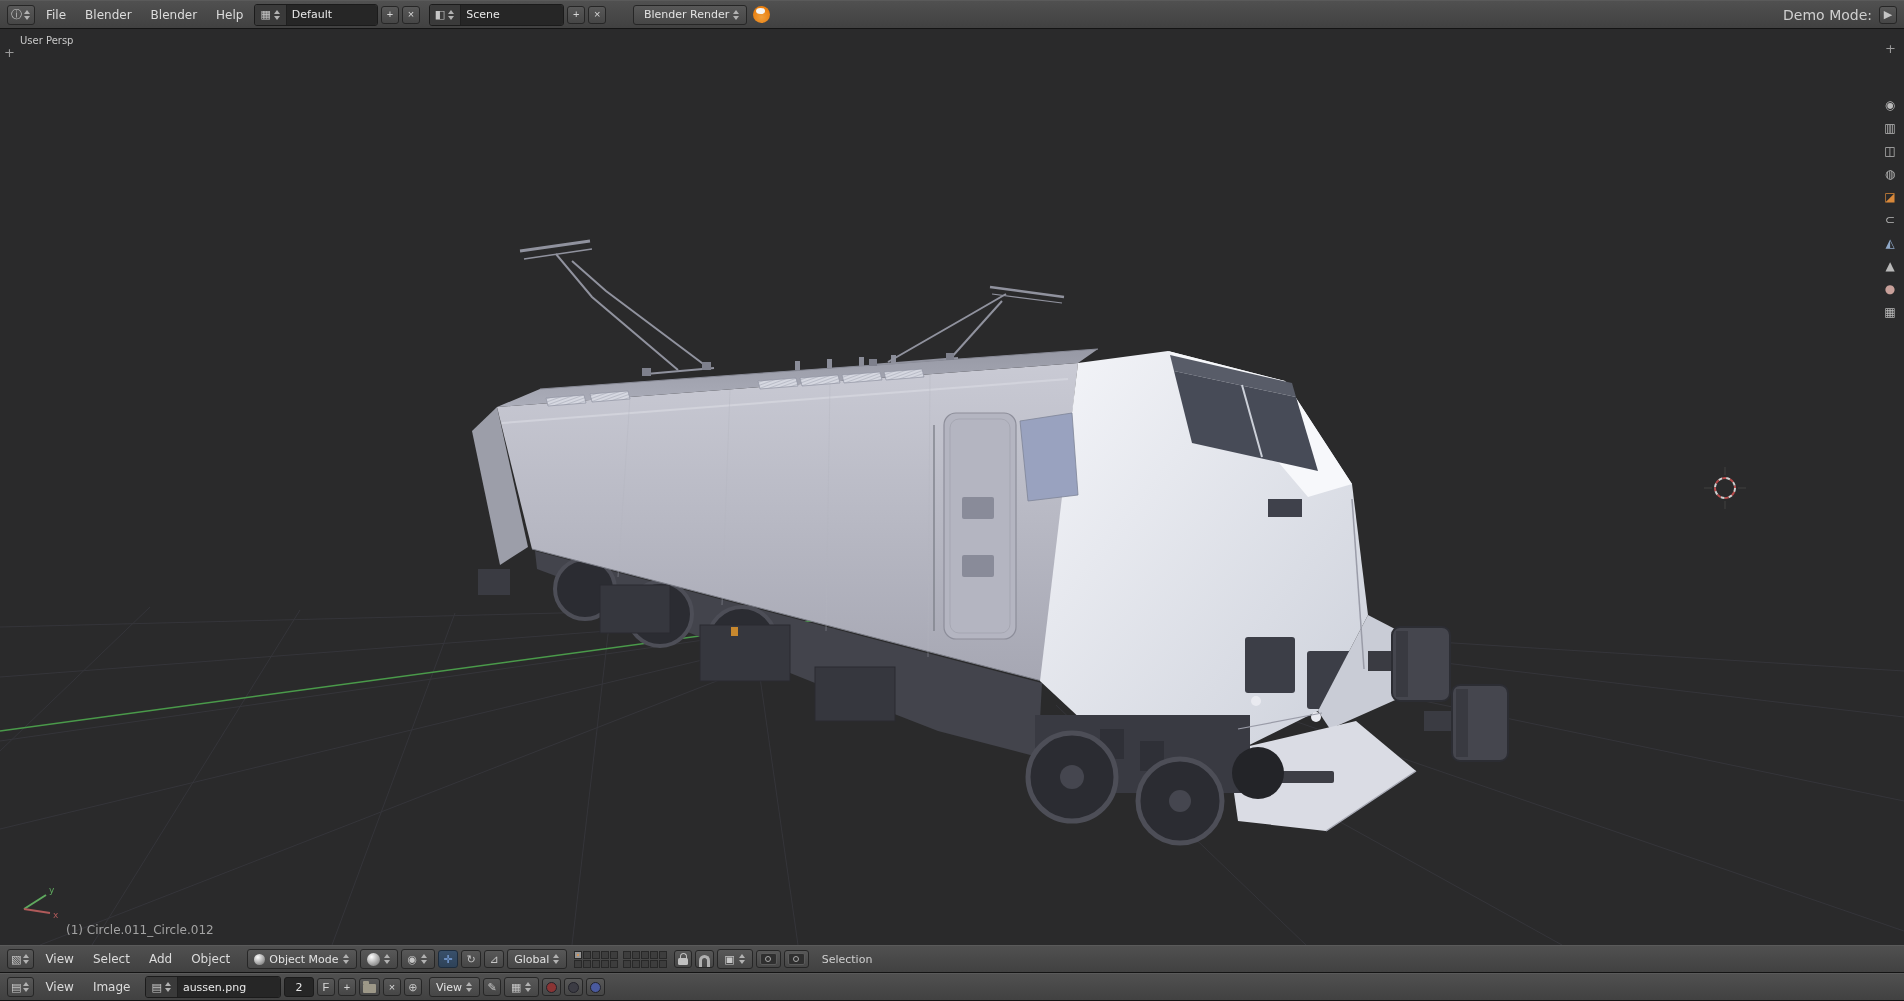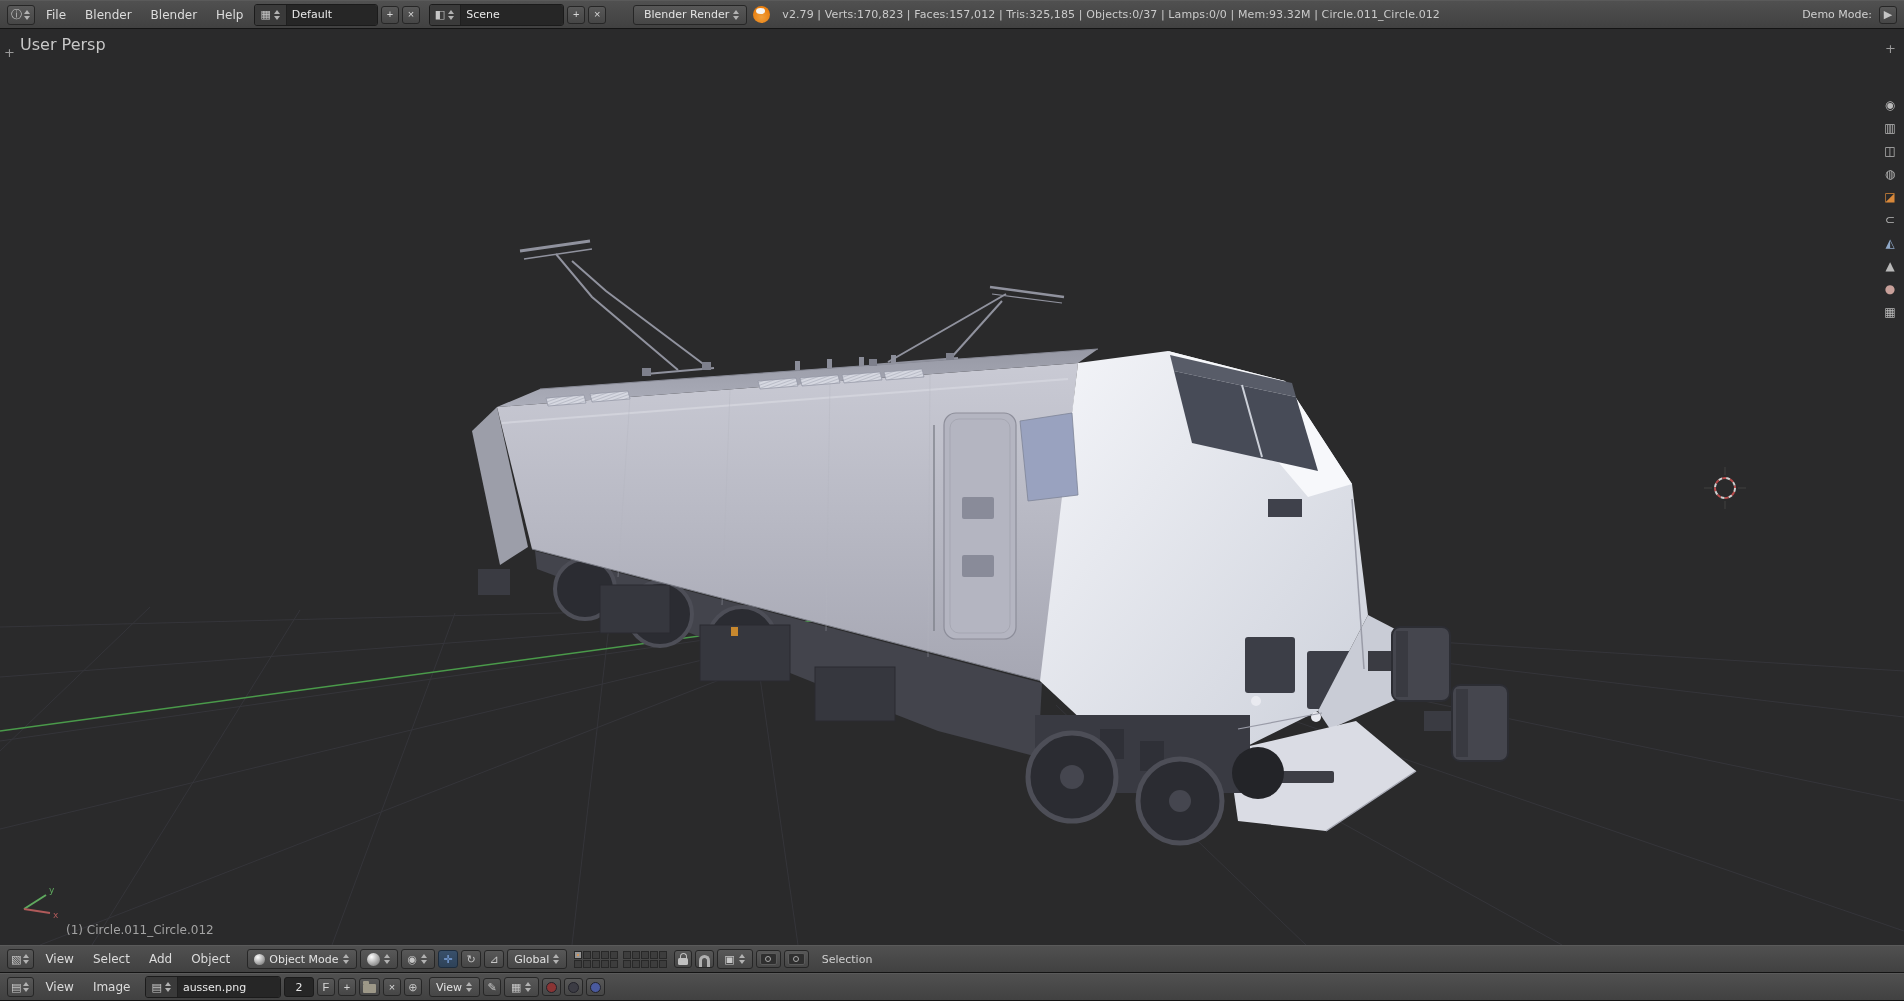--- a/index.html
+++ b/index.html
@@ -11,21 +11,21 @@
     background:linear-gradient(#505050,#414141);border-top:1px solid #5a5a5a;border-bottom:1px solid #141414;
     box-sizing:border-box;font-size:12px;color:#d6d6d6;white-space:nowrap;z-index:5}
   .bar.top{top:0;height:29px}
   .bar.b3d{bottom:28px;height:28px}
   .bar.bimg{bottom:0;height:28px}
   .menu{padding:3px 8px;border-radius:3px;color:#dcdcdc;cursor:default}
   .spacer{flex:1 1 auto}
   .glyph{font-size:11px;line-height:1;color:#c6c6c6;display:inline-block}
   .glyph.blue{color:#7ba2dc}
   .stats{font-size:11px;color:#cbcbcb;margin-left:6px;letter-spacing:.1px}
-  .demo{font-size:11px;color:#cfcfcf;margin-right:4px}
+  .demo{font-size:14px;color:#cfcfcf;margin-right:4px}
   .sel-label{font-size:11px;color:#cfcfcf;margin-left:10px}
 
   .ibtn{display:inline-flex;align-items:center;justify-content:center;gap:2px;height:18px;min-width:18px;
     padding:0 3px;background:linear-gradient(#585858,#464646);border:1px solid #262626;border-radius:3px;
     color:#d8d8d8;font-size:11px;line-height:1;cursor:default}
   .ibtn.man{min-width:20px}
   .ibtn.man.active{background:linear-gradient(#39506b,#2e4258);border-color:#1d2c3d}
   .dd{display:inline-flex;align-items:center;gap:4px;height:18px;padding:0 6px;
     background:linear-gradient(#585858,#464646);border:1px solid #262626;border-radius:3px;font-size:11px;color:#e2e2e2}
   .field{display:inline-flex;align-items:center;height:18px;padding:0 6px;background:#262626;
@@ -63,21 +63,21 @@
 
   .layers{display:inline-flex;gap:5px;margin:0 4px}
   .lgroup{display:grid;grid-template-columns:repeat(5,8px);grid-auto-rows:8px;gap:1px}
   .lcel{background:#3d3d3d;border:1px solid #282828;box-sizing:border-box;position:relative}
   .lcel.on{background:#969696}
   .lcel.dot::after{content:"";position:absolute;left:2px;top:2px;width:2px;height:2px;border-radius:50%;background:#e8913c}
 
   
   .viewport{position:absolute;top:29px;left:0;right:0;bottom:56px;background:#2a2a2b;overflow:hidden}
   .scene-svg{position:absolute;inset:0;width:100%;height:100%;display:block}
-  .vp-label{position:absolute;left:20px;top:6px;font-size:16px;color:#c8c8c8}
+  .vp-label{position:absolute;left:20px;top:6px;font-size:10px;color:#c8c8c8}
   .obj-label{position:absolute;left:66px;bottom:8px;font-size:12px;color:#a3a3a3}
   .gizmo{position:absolute;left:16px;bottom:24px;width:48px;height:48px}
   .expand-left{position:absolute;left:4px;top:16px;color:#9a9a9a;font-size:13px;cursor:pointer}
   .expand-right{position:absolute;right:8px;top:12px;color:#9a9a9a;font-size:13px;cursor:pointer}
   .props-rail{position:absolute;right:2px;top:70px;width:24px;display:flex;flex-direction:column;
     align-items:center;gap:11px}
   .ptab{font-size:12px;line-height:1;cursor:pointer}
 </style>
 </head>
 <body>
@@ -113,21 +113,20 @@
     </div>
     <button class="ibtn">+</button>
     <button class="ibtn">×</button>
 
     <div class="dd" style="margin-left:24px;min-width:100px;justify-content:flex-end">
       <span>Blender Render</span>
       <span class="ud"></span>
     </div>
 
     <span class="blogo"></span>
-    <span class="stats">v2.79 | Verts:170,823 | Faces:157,012 | Tris:325,185 | Objects:0/37 | Lamps:0/0 | Mem:93.32M | Circle.011_Circle.012</span>
 
     <span class="spacer"></span>
     <span class="demo">Demo Mode:</span>
     <button class="ibtn">
       <span class="glyph">▶</span>
     </button>
   </div>
 
   <div class="viewport">
     <svg class="scene-svg" viewBox="0 0 1904 916" preserveAspectRatio="none">

